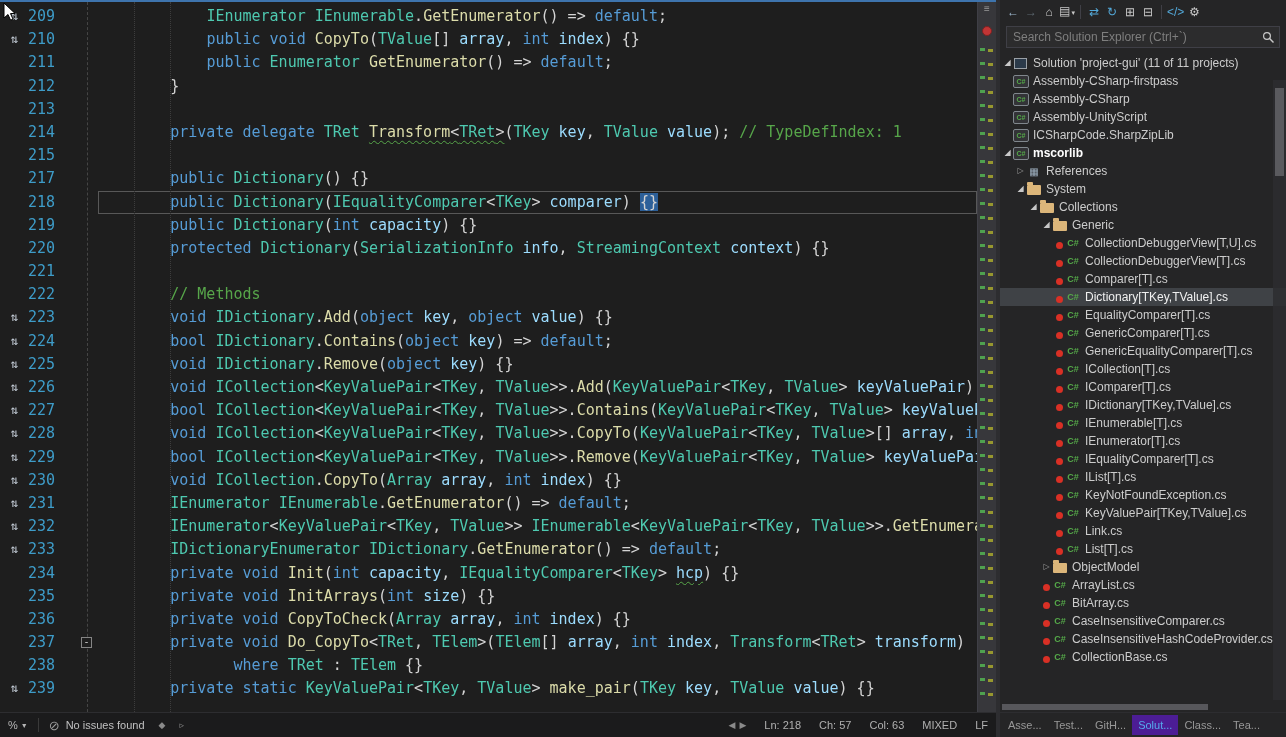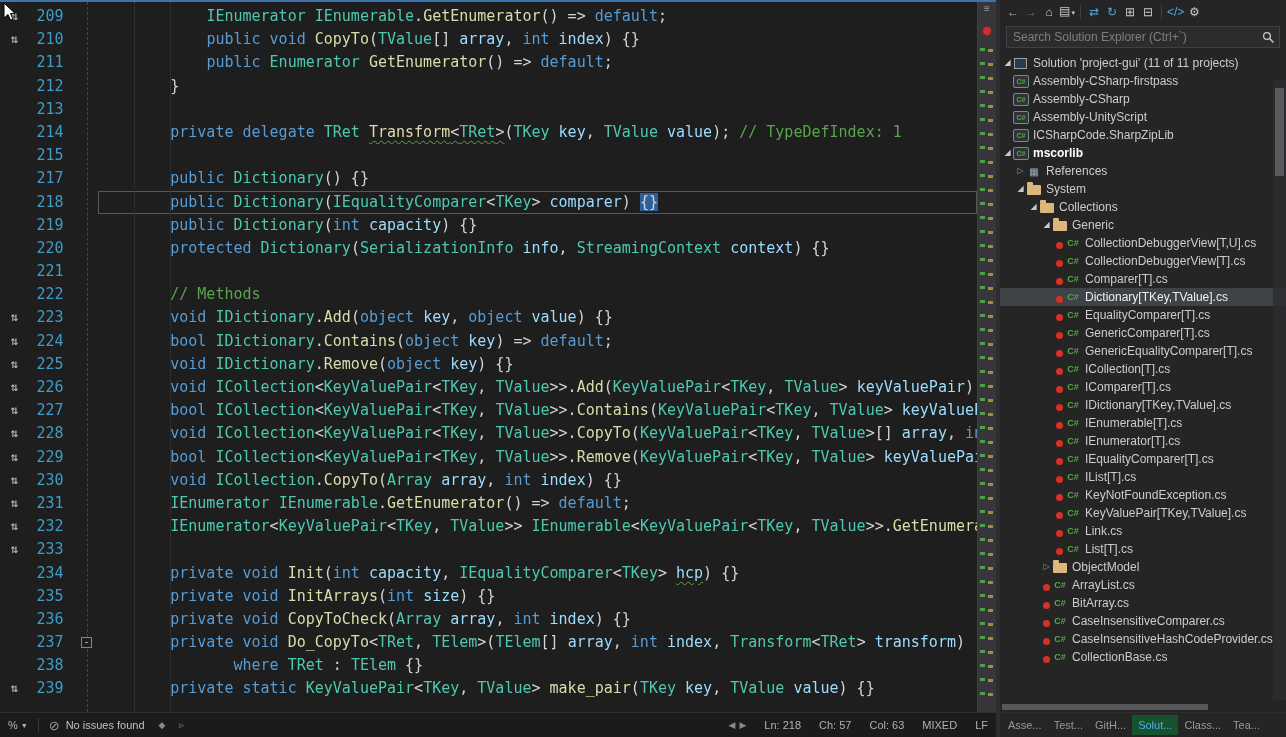--- a/index.html
+++ b/index.html
@@ -10,21 +10,21 @@
 
   
   .editor-pane{flex:1;display:flex;flex-direction:column;min-width:0;border-top:2px solid var(--accent,#3E74AD);background:#1e1e1e}
   .editor-body{flex:1;display:flex;min-height:0;overflow:hidden}
   .lines{flex:1;min-width:0;overflow:hidden;padding-top:3px;position:relative}
   .guide{position:absolute;top:0;bottom:0;width:0;border-left:1px dotted #3d3d3d;pointer-events:none}
   .g1{left:134px}.g2{left:170px}
   .gdash{left:87px;border-left:1px dashed #454545}
   .cl{display:flex;height:23.2px;line-height:23.2px;font-family:"DejaVu Sans Mono",monospace;font-size:15px;white-space:pre}
   .gl{width:28px;flex:none;text-align:center;color:#c5ced8;font-size:12px}
-  .lnum{width:48px;flex:none;text-align:center;color:var(--lineno,#3E9CC8);padding-right:4px}
+  .lnum{width:48px;flex:none;text-align:left;color:var(--lineno,#3E9CC8);padding-right:4px}
   .ol{width:22px;flex:none;position:relative}
   .fold{position:absolute;left:5px;top:6px;width:11px;height:11px;border:1px solid #858585;color:#ccc;font-size:10px;line-height:8px;text-align:center;background:#1e1e1e}
   .cd{flex:1;min-width:0;overflow:hidden;color:var(--text,#D4D4D4)}
   .cur .cd{box-shadow:inset 0 0 0 1px #585858}
   .k{color:var(--keyword,#569CD6)} .t{color:var(--type,#4EC9B0)} .m{color:var(--method,#DCDCAA)}
   .p{color:var(--param,#9CDCFE)} .c{color:var(--comment,#57A64A)}
   .sel{background:var(--selection,#2D6099)}
   .sq{text-decoration-line:underline;text-decoration-style:wavy;text-decoration-color:#57A64A;text-decoration-thickness:1px;text-underline-offset:3px}
   .esb{width:19px;flex:none;background:#37373B;border-left:1px solid #3f3f46;position:relative}
   .grip{position:absolute;top:1px;left:0;right:0;text-align:center;color:#9a9a9a;font-size:10px;line-height:11px}
@@ -71,21 +71,21 @@
   .zoom{display:flex;align-items:center;gap:3px;color:#b5b5b5}
   .zc{font-size:7px}
   .vsep{width:1px;height:14px;background:#3a3a3a;margin:0 10px}
   .health{font-size:13px;color:#9d9d9d;margin-right:6px}
   .issues{color:#c0c0c0}
   .dimico{color:#8a8a8a;font-size:9px;margin-left:14px}
   .flex{flex:1}
   .pos{margin-left:18px;color:#b0b0b0;white-space:nowrap}
   .tabs{width:290px;flex:none;display:flex;align-items:center;background:#252526;border-left:4px solid #2d2d30;padding-left:2px}
   .tab{padding:4px 6px;font-size:11px;color:#989898;white-space:nowrap}
-  .tab.active{background:#14532d;color:#55AAEE}
+  .tab.active{background:#4c1d95;color:#55AAEE}
 </style>
 </head>
 <body>
 
 <div class="app">
   <svg class="cursor" width="16" height="20" viewBox="0 0 16 20">
     <path d="M2 1 L2 16 L6 12.5 L8.6 18.2 L11 17.1 L8.5 11.6 L13 11.4 Z" fill="#ffffff" stroke="#000000" stroke-width="1"></path>
   </svg>
 
   <div class="content">
@@ -112,21 +112,21 @@
             <div class="cl"><span class="gl">⇅</span><span class="lnum">223</span><span class="ol"></span><span class="cd"><span>        </span><span class="k">void</span><span> </span><span class="t">IDictionary</span><span>.</span><span class="m">Add</span><span>(</span><span class="k">object</span><span> </span><span class="p">key</span><span>, </span><span class="k">object</span><span> </span><span class="p">value</span><span>) {}</span></span></div>
             <div class="cl"><span class="gl">⇅</span><span class="lnum">224</span><span class="ol"></span><span class="cd"><span>        </span><span class="k">bool</span><span> </span><span class="t">IDictionary</span><span>.</span><span class="m">Contains</span><span>(</span><span class="k">object</span><span> </span><span class="p">key</span><span>) =&gt; </span><span class="k">default</span><span>;</span></span></div>
             <div class="cl"><span class="gl">⇅</span><span class="lnum">225</span><span class="ol"></span><span class="cd"><span>        </span><span class="k">void</span><span> </span><span class="t">IDictionary</span><span>.</span><span class="m">Remove</span><span>(</span><span class="k">object</span><span> </span><span class="p">key</span><span>) {}</span></span></div>
             <div class="cl"><span class="gl">⇅</span><span class="lnum">226</span><span class="ol"></span><span class="cd"><span>        </span><span class="k">void</span><span> </span><span class="t">ICollection</span><span>&lt;</span><span class="t">KeyValuePair</span><span>&lt;</span><span class="t">TKey</span><span>, </span><span class="t">TValue</span><span>&gt;&gt;.</span><span class="m">Add</span><span>(</span><span class="t">KeyValuePair</span><span>&lt;</span><span class="t">TKey</span><span>, </span><span class="t">TValue</span><span>&gt; </span><span class="p">keyValuePair</span><span>) {}</span></span></div>
             <div class="cl"><span class="gl">⇅</span><span class="lnum">227</span><span class="ol"></span><span class="cd"><span>        </span><span class="k">bool</span><span> </span><span class="t">ICollection</span><span>&lt;</span><span class="t">KeyValuePair</span><span>&lt;</span><span class="t">TKey</span><span>, </span><span class="t">TValue</span><span>&gt;&gt;.</span><span class="m">Contains</span><span>(</span><span class="t">KeyValuePair</span><span>&lt;</span><span class="t">TKey</span><span>, </span><span class="t">TValue</span><span>&gt; </span><span class="p">keyValuePair</span></span></div>
             <div class="cl"><span class="gl">⇅</span><span class="lnum">228</span><span class="ol"></span><span class="cd"><span>        </span><span class="k">void</span><span> </span><span class="t">ICollection</span><span>&lt;</span><span class="t">KeyValuePair</span><span>&lt;</span><span class="t">TKey</span><span>, </span><span class="t">TValue</span><span>&gt;&gt;.</span><span class="m">CopyTo</span><span>(</span><span class="t">KeyValuePair</span><span>&lt;</span><span class="t">TKey</span><span>, </span><span class="t">TValue</span><span>&gt;[] </span><span class="p">array</span><span>, </span><span class="k">int</span></span></div>
             <div class="cl"><span class="gl">⇅</span><span class="lnum">229</span><span class="ol"></span><span class="cd"><span>        </span><span class="k">bool</span><span> </span><span class="t">ICollection</span><span>&lt;</span><span class="t">KeyValuePair</span><span>&lt;</span><span class="t">TKey</span><span>, </span><span class="t">TValue</span><span>&gt;&gt;.</span><span class="m">Remove</span><span>(</span><span class="t">KeyValuePair</span><span>&lt;</span><span class="t">TKey</span><span>, </span><span class="t">TValue</span><span>&gt; </span><span class="p">keyValuePair</span></span></div>
             <div class="cl"><span class="gl">⇅</span><span class="lnum">230</span><span class="ol"></span><span class="cd"><span>        </span><span class="k">void</span><span> </span><span class="t">ICollection</span><span>.</span><span class="m">CopyTo</span><span>(</span><span class="t">Array</span><span> </span><span class="p">array</span><span>, </span><span class="k">int</span><span> </span><span class="p">index</span><span>) {}</span></span></div>
             <div class="cl"><span class="gl">⇅</span><span class="lnum">231</span><span class="ol"></span><span class="cd"><span>        </span><span class="t">IEnumerator</span><span> </span><span class="t">IEnumerable</span><span>.</span><span class="m">GetEnumerator</span><span>() =&gt; </span><span class="k">default</span><span>;</span></span></div>
             <div class="cl"><span class="gl">⇅</span><span class="lnum">232</span><span class="ol"></span><span class="cd"><span>        </span><span class="t">IEnumerator</span><span>&lt;</span><span class="t">KeyValuePair</span><span>&lt;</span><span class="t">TKey</span><span>, </span><span class="t">TValue</span><span>&gt;&gt; </span><span class="t">IEnumerable</span><span>&lt;</span><span class="t">KeyValuePair</span><span>&lt;</span><span class="t">TKey</span><span>, </span><span class="t">TValue</span><span>&gt;&gt;.</span><span class="m">GetEnumerator</span></span></div>
-            <div class="cl"><span class="gl">⇅</span><span class="lnum">233</span><span class="ol"></span></div>
+            <div class="cl"><span class="gl">⇅</span><span class="lnum">233</span><span class="ol"></span><span class="cd"><span>        </span><span class="t">IDictionaryEnumerator</span><span> </span><span class="t">IDictionary</span><span>.</span><span class="m">GetEnumerator</span><span>() =&gt; </span><span class="k">default</span><span>;</span></span></div>
             <div class="cl"><span class="gl"></span><span class="lnum">234</span><span class="ol"></span><span class="cd"><span>        </span><span class="k">private</span><span> </span><span class="k">void</span><span> </span><span class="m">Init</span><span>(</span><span class="k">int</span><span> </span><span class="p">capacity</span><span>, </span><span class="t">IEqualityComparer</span><span>&lt;</span><span class="t">TKey</span><span>&gt; </span><span class="p sq">hcp</span><span>) {}</span></span></div>
             <div class="cl"><span class="gl"></span><span class="lnum">235</span><span class="ol"></span><span class="cd"><span>        </span><span class="k">private</span><span> </span><span class="k">void</span><span> </span><span class="m">InitArrays</span><span>(</span><span class="k">int</span><span> </span><span class="p">size</span><span>) {}</span></span></div>
             <div class="cl"><span class="gl"></span><span class="lnum">236</span><span class="ol"></span><span class="cd"><span>        </span><span class="k">private</span><span> </span><span class="k">void</span><span> </span><span class="m">CopyToCheck</span><span>(</span><span class="t">Array</span><span> </span><span class="p">array</span><span>, </span><span class="k">int</span><span> </span><span class="p">index</span><span>) {}</span></span></div>
             <div class="cl"><span class="gl"></span><span class="lnum">237</span><span class="ol"><span class="fold">-</span></span><span class="cd"><span>        </span><span class="k">private</span><span> </span><span class="k">void</span><span> </span><span class="m">Do_CopyTo</span><span>&lt;</span><span class="t">TRet</span><span>, </span><span class="t">TElem</span><span>&gt;(</span><span class="t">TElem</span><span>[] </span><span class="p">array</span><span>, </span><span class="k">int</span><span> </span><span class="p">index</span><span>, </span><span class="t">Transform</span><span>&lt;</span><span class="t">TRet</span><span>&gt; </span><span class="p">transform</span><span>)</span></span></div>
             <div class="cl"><span class="gl"></span><span class="lnum">238</span><span class="ol"></span><span class="cd"><span>               </span><span class="k">where</span><span> </span><span class="t">TRet</span><span> : </span><span class="t">TElem</span><span> {}</span></span></div>
             <div class="cl"><span class="gl">⇅</span><span class="lnum">239</span><span class="ol"></span><span class="cd"><span>        </span><span class="k">private</span><span> </span><span class="k">static</span><span> </span><span class="t">KeyValuePair</span><span>&lt;</span><span class="t">TKey</span><span>, </span><span class="t">TValue</span><span>&gt; </span><span class="m">make_pair</span><span>(</span><span class="t">TKey</span><span> </span><span class="p">key</span><span>, </span><span class="t">TValue</span><span> </span><span class="p">value</span><span>) {}</span></span></div>
           </div>
         <div class="esb">
           <div class="grip">≡</div>
           <div class="sbdot"></div>

